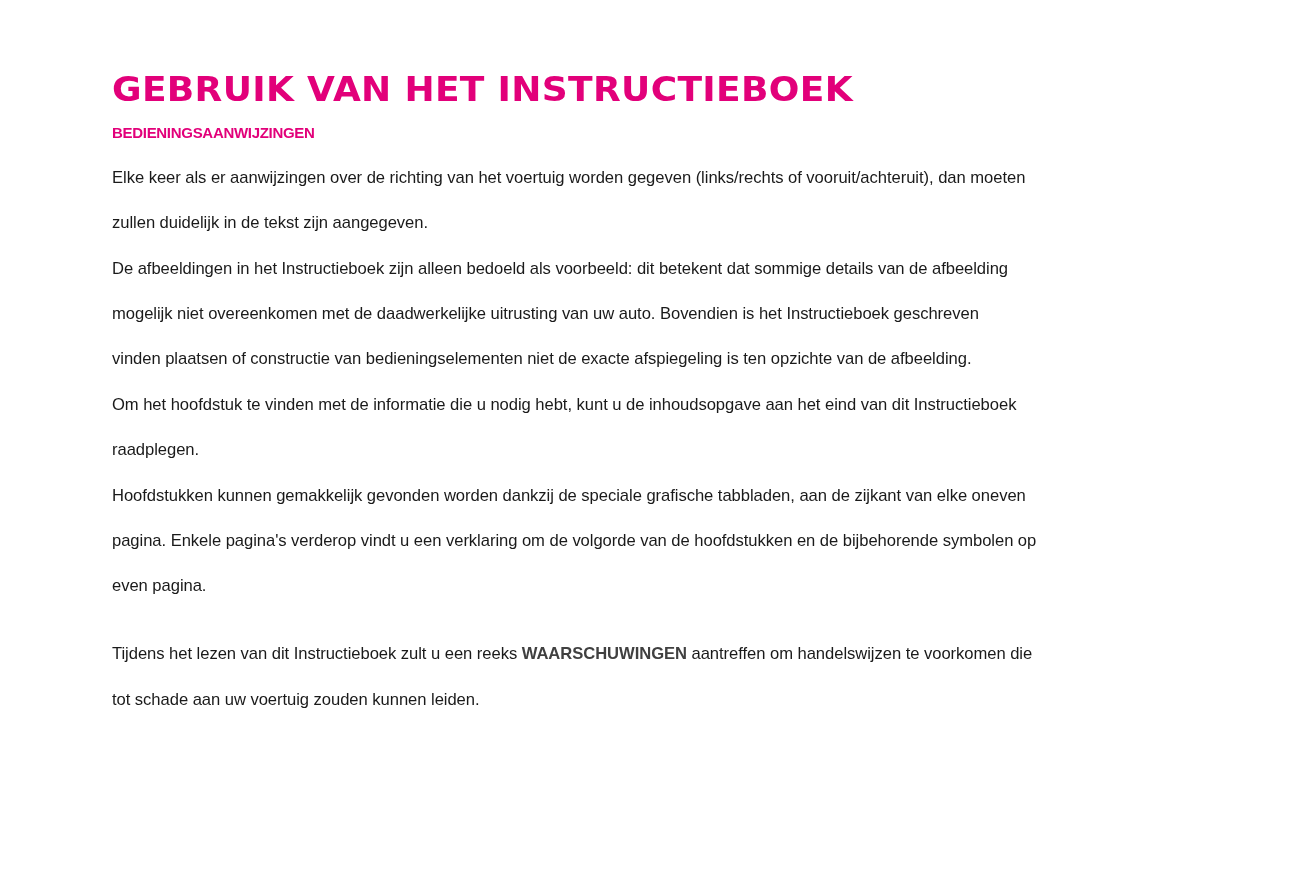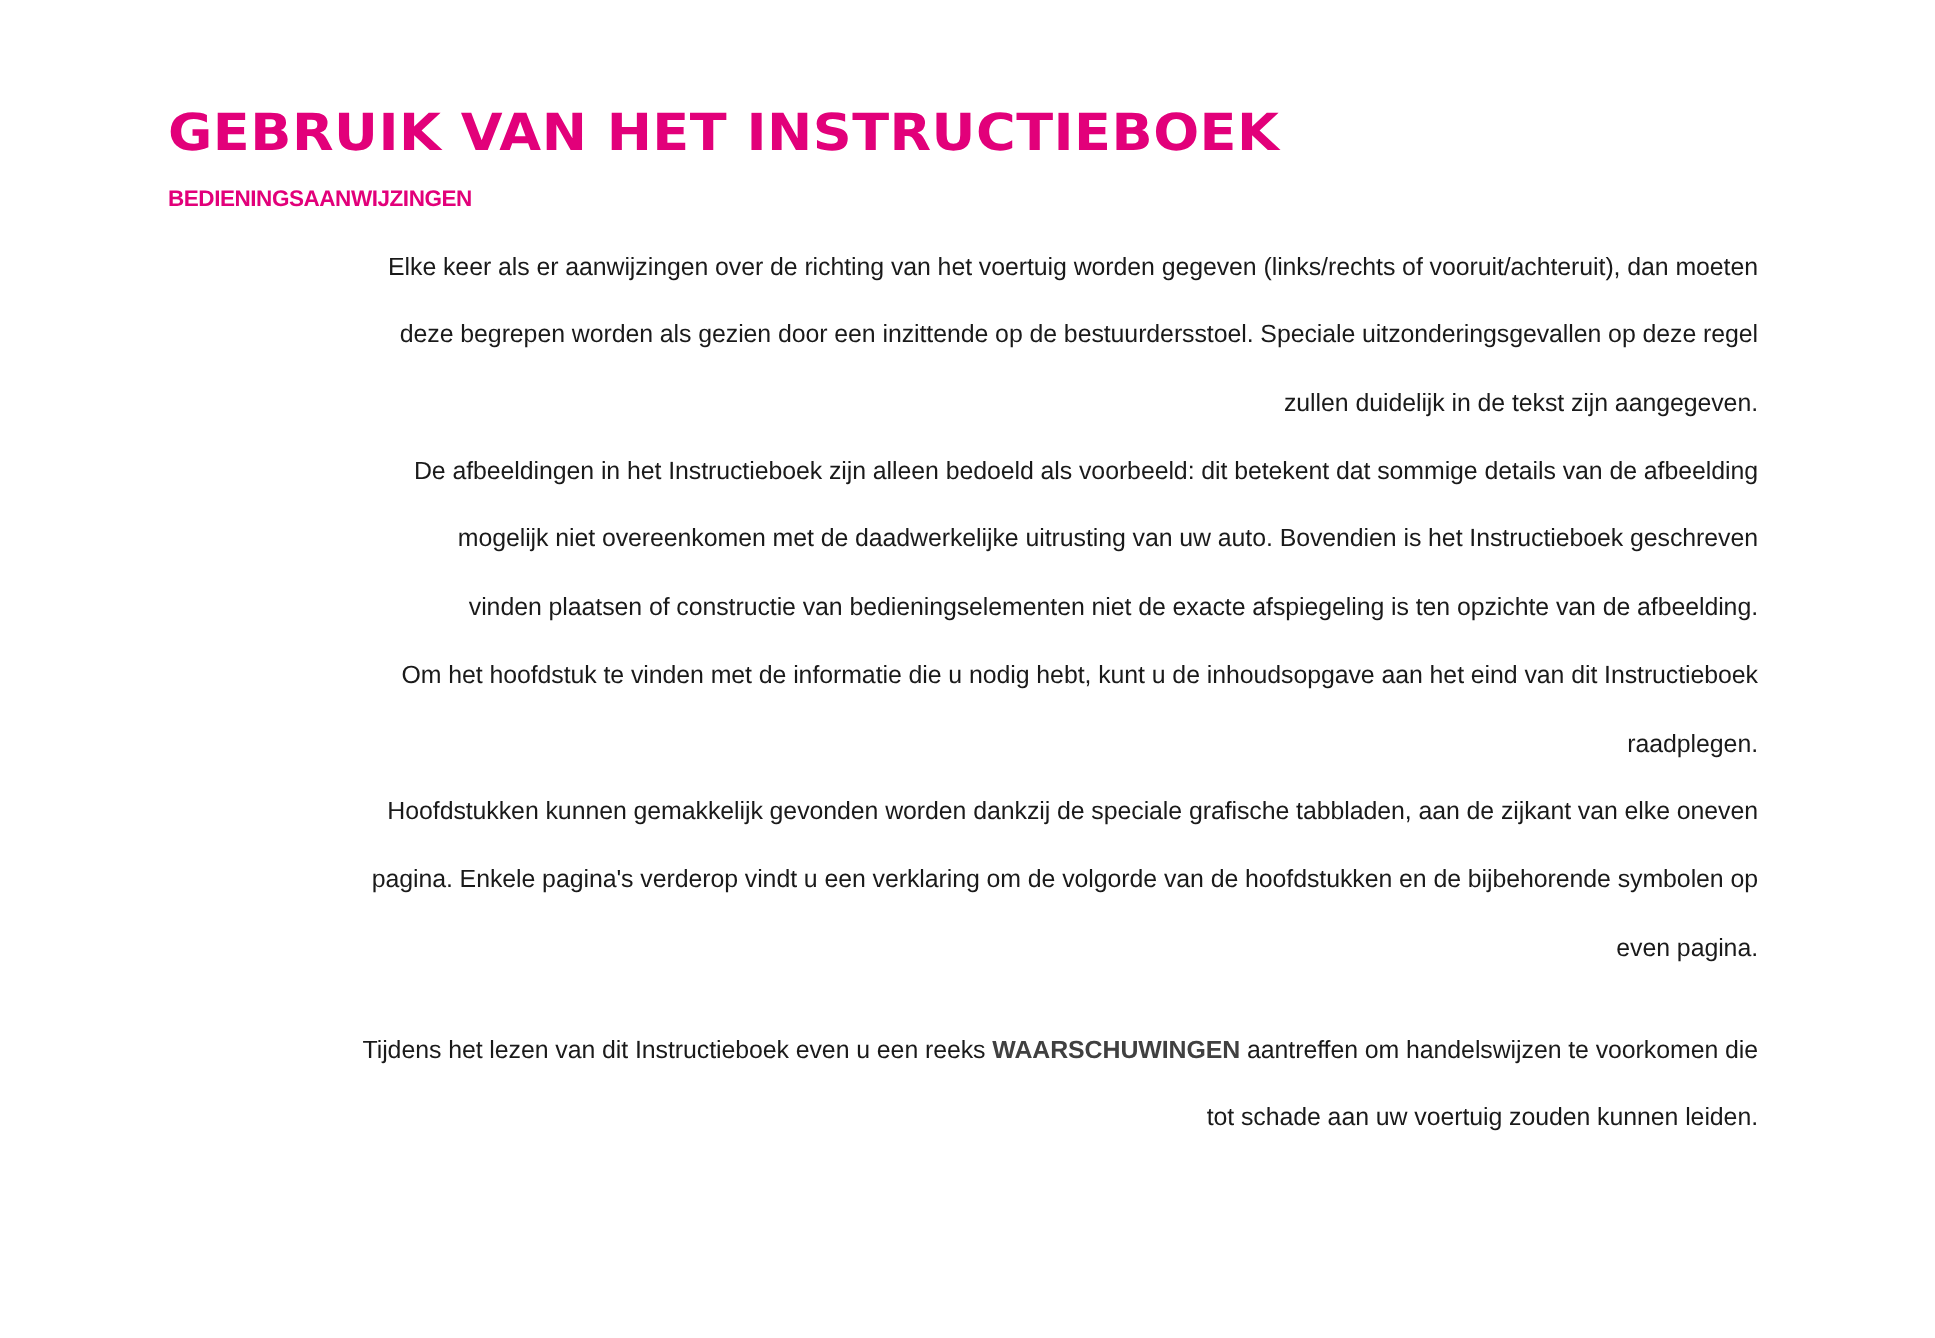--- a/index.html
+++ b/index.html
@@ -6,45 +6,44 @@
   body { width: 1290px; height: 892px; position: relative; overflow: hidden;
          font-family: "Liberation Sans", "DejaVu Sans", sans-serif; color: #1a1a1a; }
   .page { position: absolute; left: 112px; top: 70px; width: 1060px; }
   .title { font-family: "DejaVu Sans", "Liberation Sans", sans-serif; font-weight: bold;
            color: #e2007a; font-size: 34px; letter-spacing: 0.3px; line-height: 38px;
            margin: 0 0 14px 0; transform: scaleX(1.06); transform-origin: left; white-space: nowrap; }
   .section-head { color: #e2007a; font-size: 15px; line-height: 22px; margin: 0;
                   letter-spacing: -0.3px; }
   .para { font-size: 16.6px; line-height: 22.7px; margin: 0; white-space: pre-line; letter-spacing: -0.05px; }
   .para b { font-weight: bold; color: #404040; }
-  .line { display: block; white-space: nowrap; text-align: right; }
+  .line { display: block; white-space: nowrap; }
 </style>
 </head>
 <body>
 
 <div class="page">
   <h1 class="title">GEBRUIK VAN HET INSTRUCTIEBOEK</h1>
 
   <h2 class="section-head">BEDIENINGSAANWIJZINGEN</h2>
   <p class="para">
     <span class="line">Elke keer als er aanwijzingen over de richting van het voertuig worden gegeven (links/rechts of vooruit/achteruit), dan moeten</span>
-    <span class="line">deze begrepen worden als gezien door een inzittende op de bestuurdersstoel. Speciale uitzonderingsgevallen op deze regel</span>
     <span class="line">zullen duidelijk in de tekst zijn aangegeven.</span>
     <span class="line">De afbeeldingen in het Instructieboek zijn alleen bedoeld als voorbeeld: dit betekent dat sommige details van de afbeelding</span>
     <span class="line">mogelijk niet overeenkomen met de daadwerkelijke uitrusting van uw auto. Bovendien is het Instructieboek geschreven</span>
     <span class="line">vinden plaatsen of constructie van bedieningselementen niet de exacte afspiegeling is ten opzichte van de afbeelding.</span>
     <span class="line">Om het hoofdstuk te vinden met de informatie die u nodig hebt, kunt u de inhoudsopgave aan het eind van dit Instructieboek</span>
     <span class="line">raadplegen.</span>
     <span class="line">Hoofdstukken kunnen gemakkelijk gevonden worden dankzij de speciale grafische tabbladen, aan de zijkant van elke oneven</span>
     <span class="line">pagina. Enkele pagina's verderop vindt u een verklaring om de volgorde van de hoofdstukken en de bijbehorende symbolen op</span>
     <span class="line">even pagina.</span>
   </p>
 
   <p class="para">
-    <span class="line"><span>Tijdens het lezen van dit Instructieboek even u een reeks </span><b>WAARSCHUWINGEN</b><span> aantreffen om handelswijzen te voorkomen die</span></span>
+    <span class="line"><span>Tijdens het lezen van dit Instructieboek zult u een reeks </span><b>WAARSCHUWINGEN</b><span> aantreffen om handelswijzen te voorkomen die</span></span>
     <span class="line">tot schade aan uw voertuig zouden kunnen leiden.</span>
     
     
     
     
     
   </p>
 
 </div>
 

